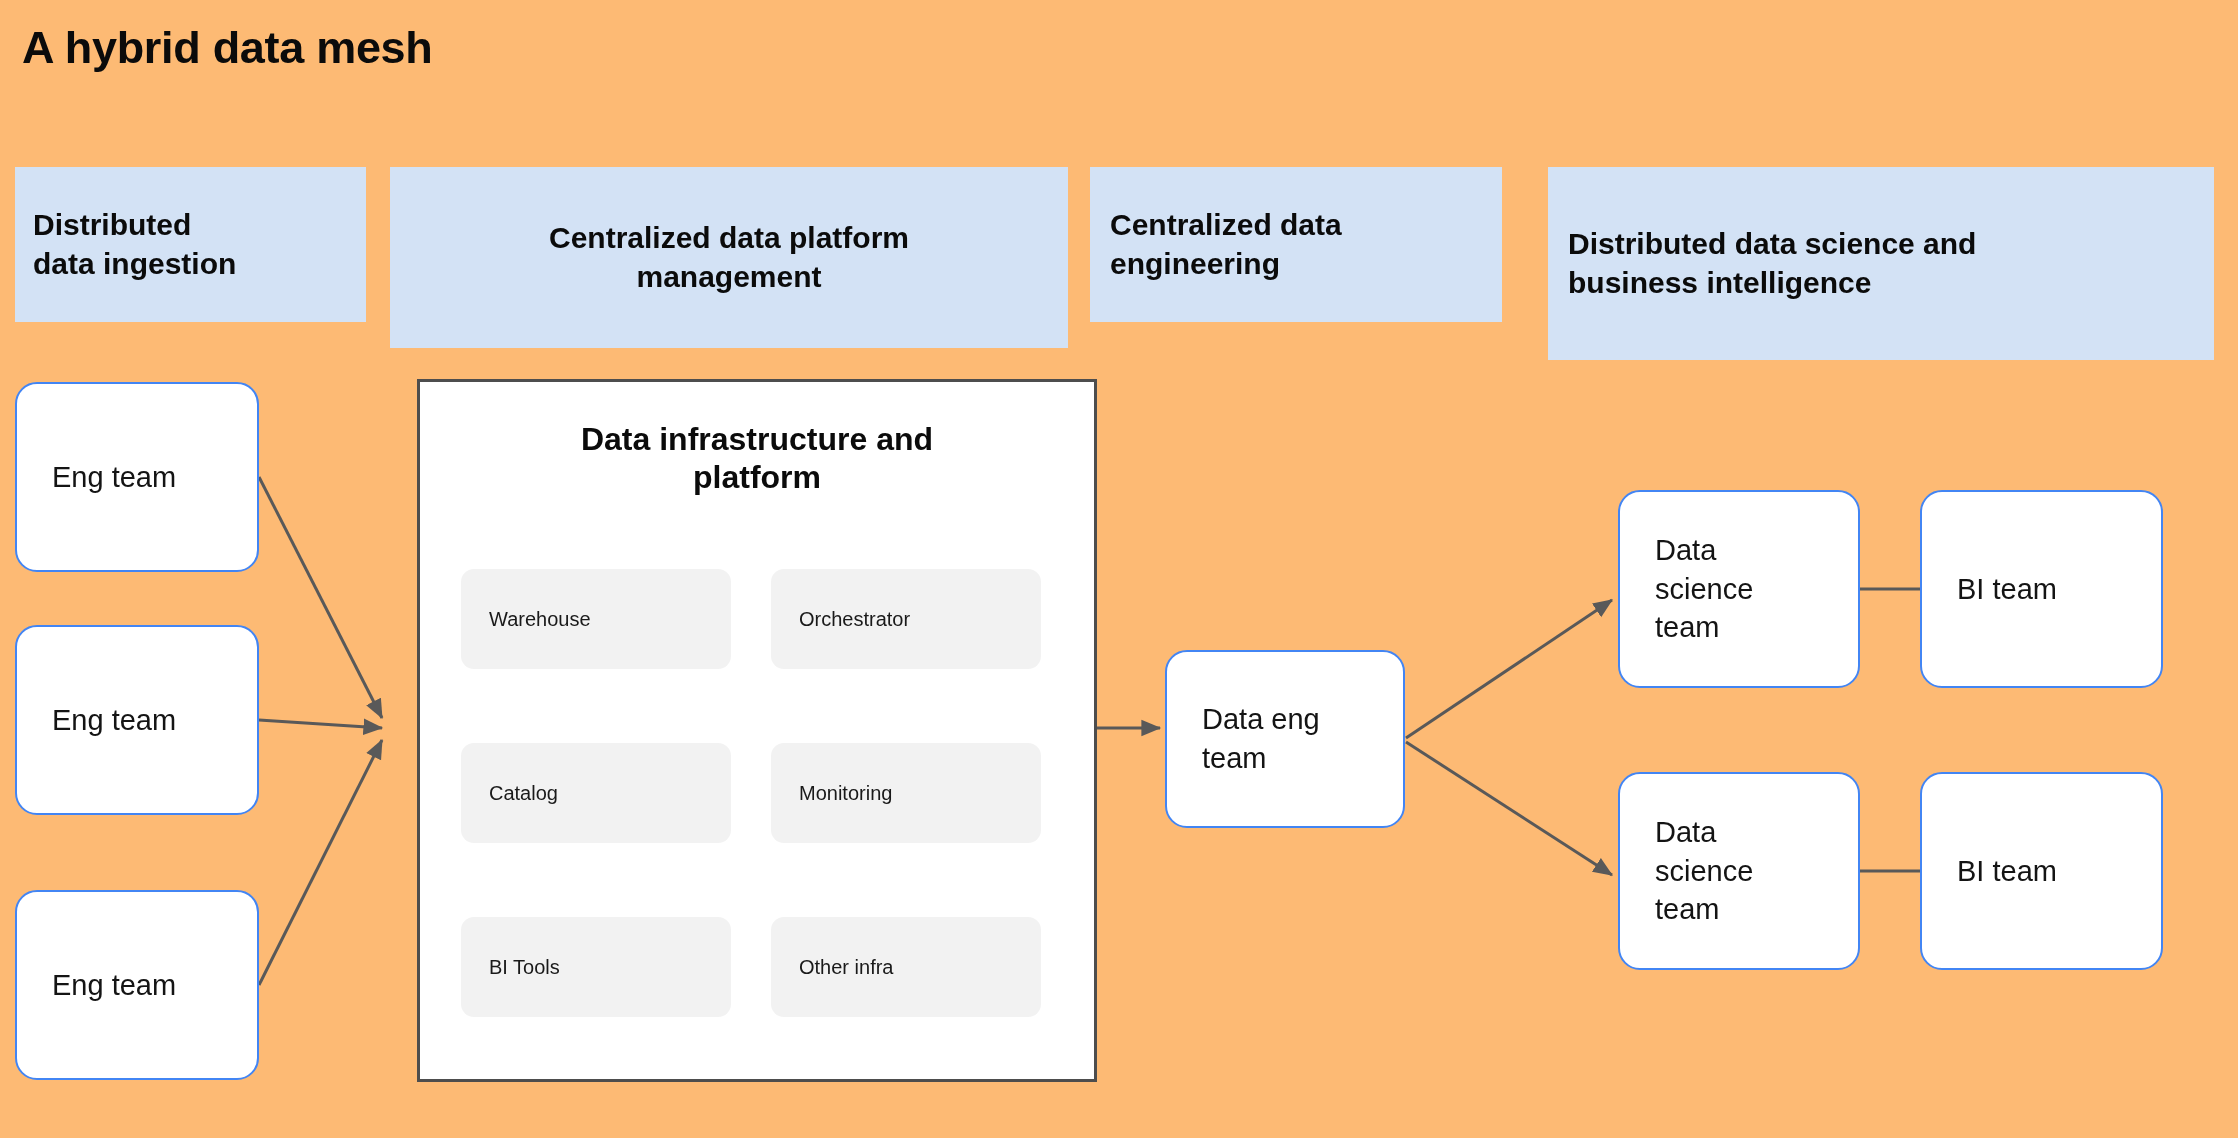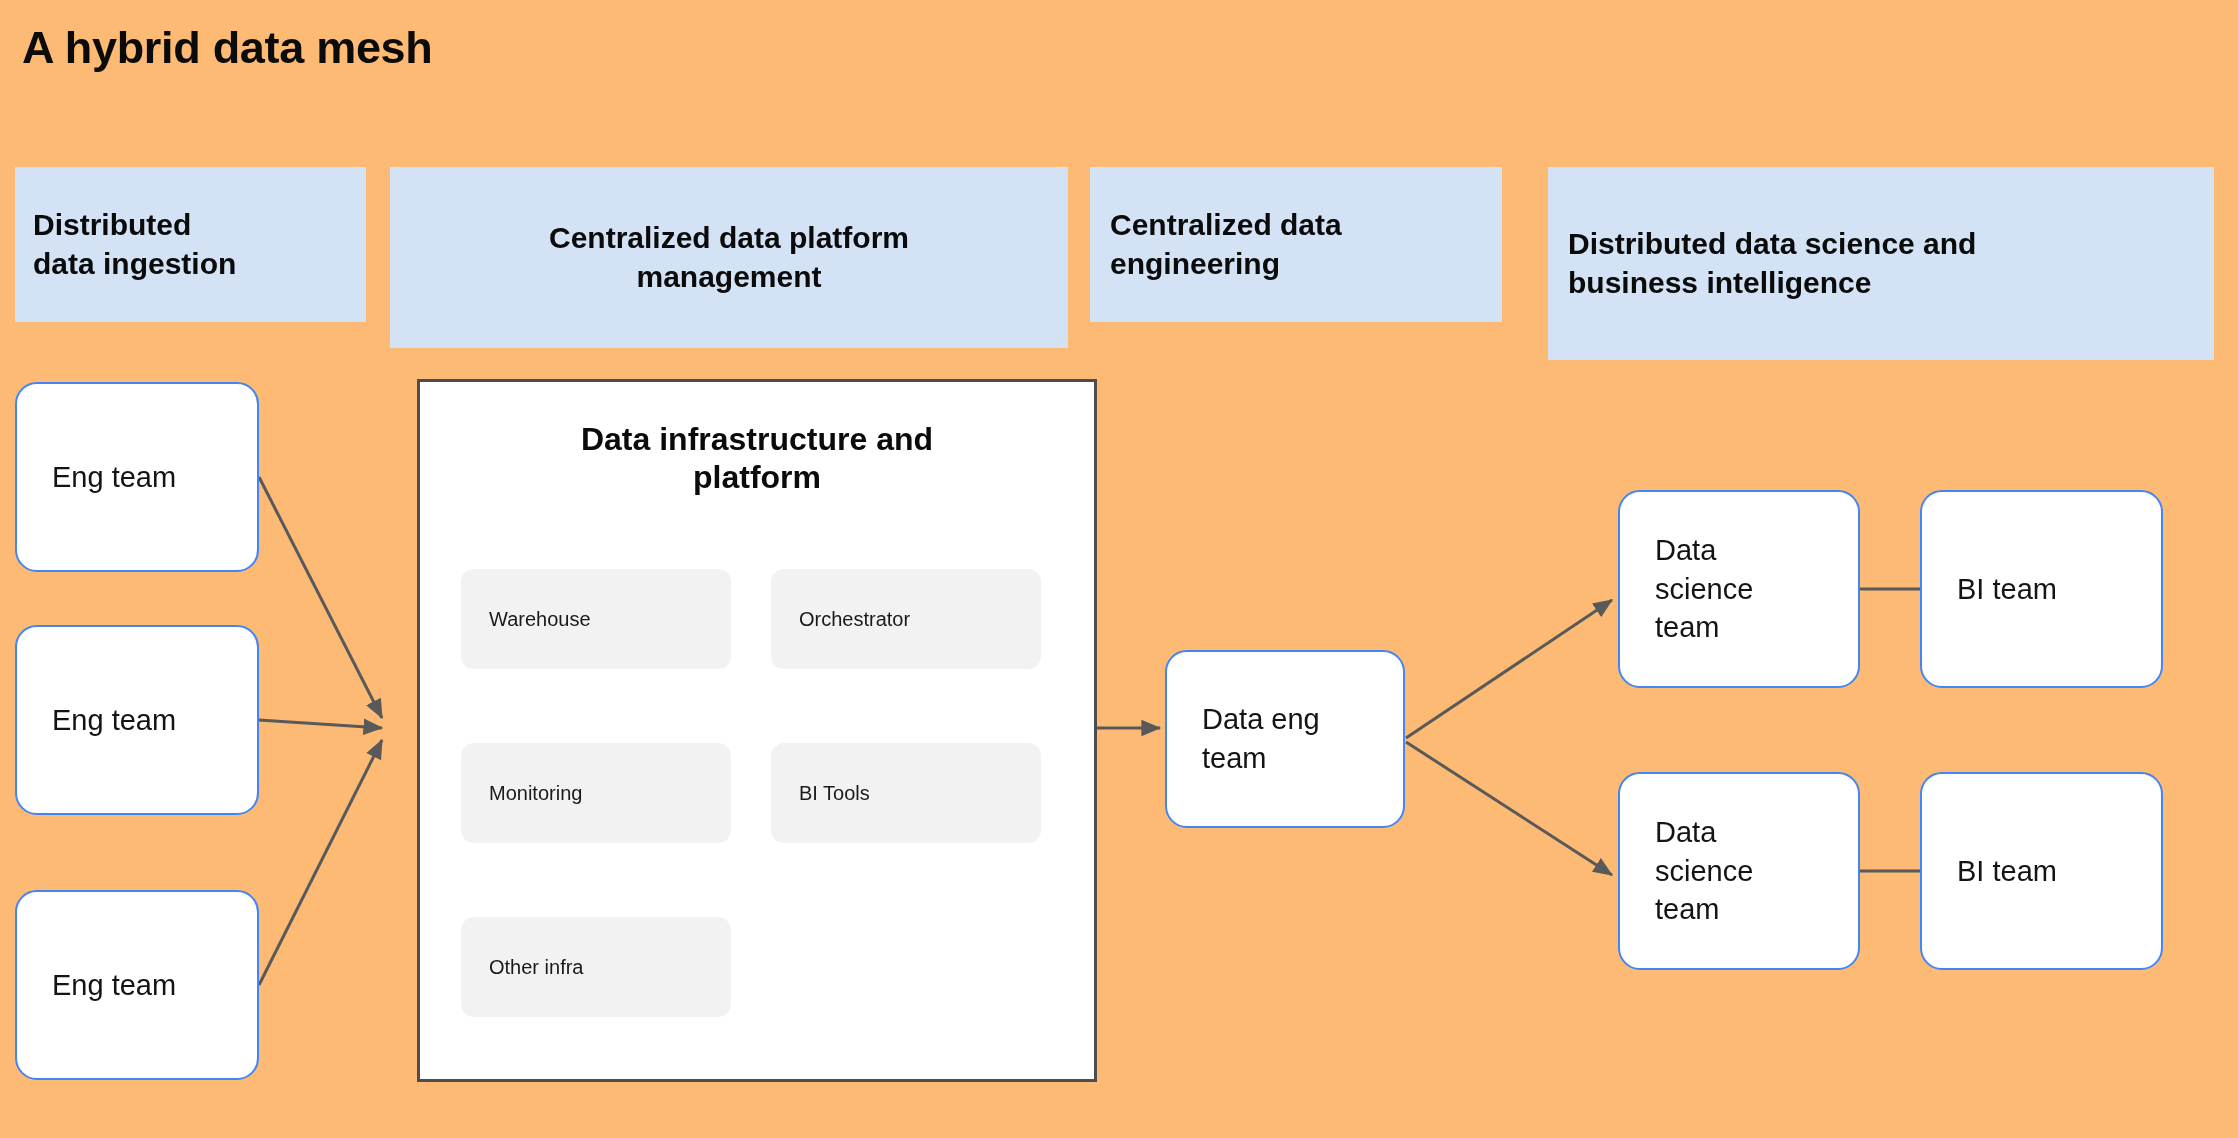--- a/index.html
+++ b/index.html
@@ -170,20 +170,21 @@
         <line x1="1860" y1="871" x2="1920" y2="871" stroke="#595959" stroke-width="3"></line>
       </g>
   </svg>
 
   <div class="platform-panel">
     <div class="platform-title">Data infrastructure and
 platform</div>
     <div class="chip-grid" id="chip-grid">
         <div class="chip">Warehouse</div>
         <div class="chip">Orchestrator</div>
+        <div class="chip">Catalog</div>
         <div class="chip">Monitoring</div>
         <div class="chip">BI Tools</div>
         <div class="chip">Other infra</div>
       </div>
   </div>
 
   <div id="nodes-layer">
       <div class="node" style="left: 15px; top: 382px; width: 244px; height: 190px;">Eng team</div>
       <div class="node" style="left: 15px; top: 625px; width: 244px; height: 190px;">Eng team</div>
       <div class="node" style="left: 15px; top: 890px; width: 244px; height: 190px;">Eng team</div>

